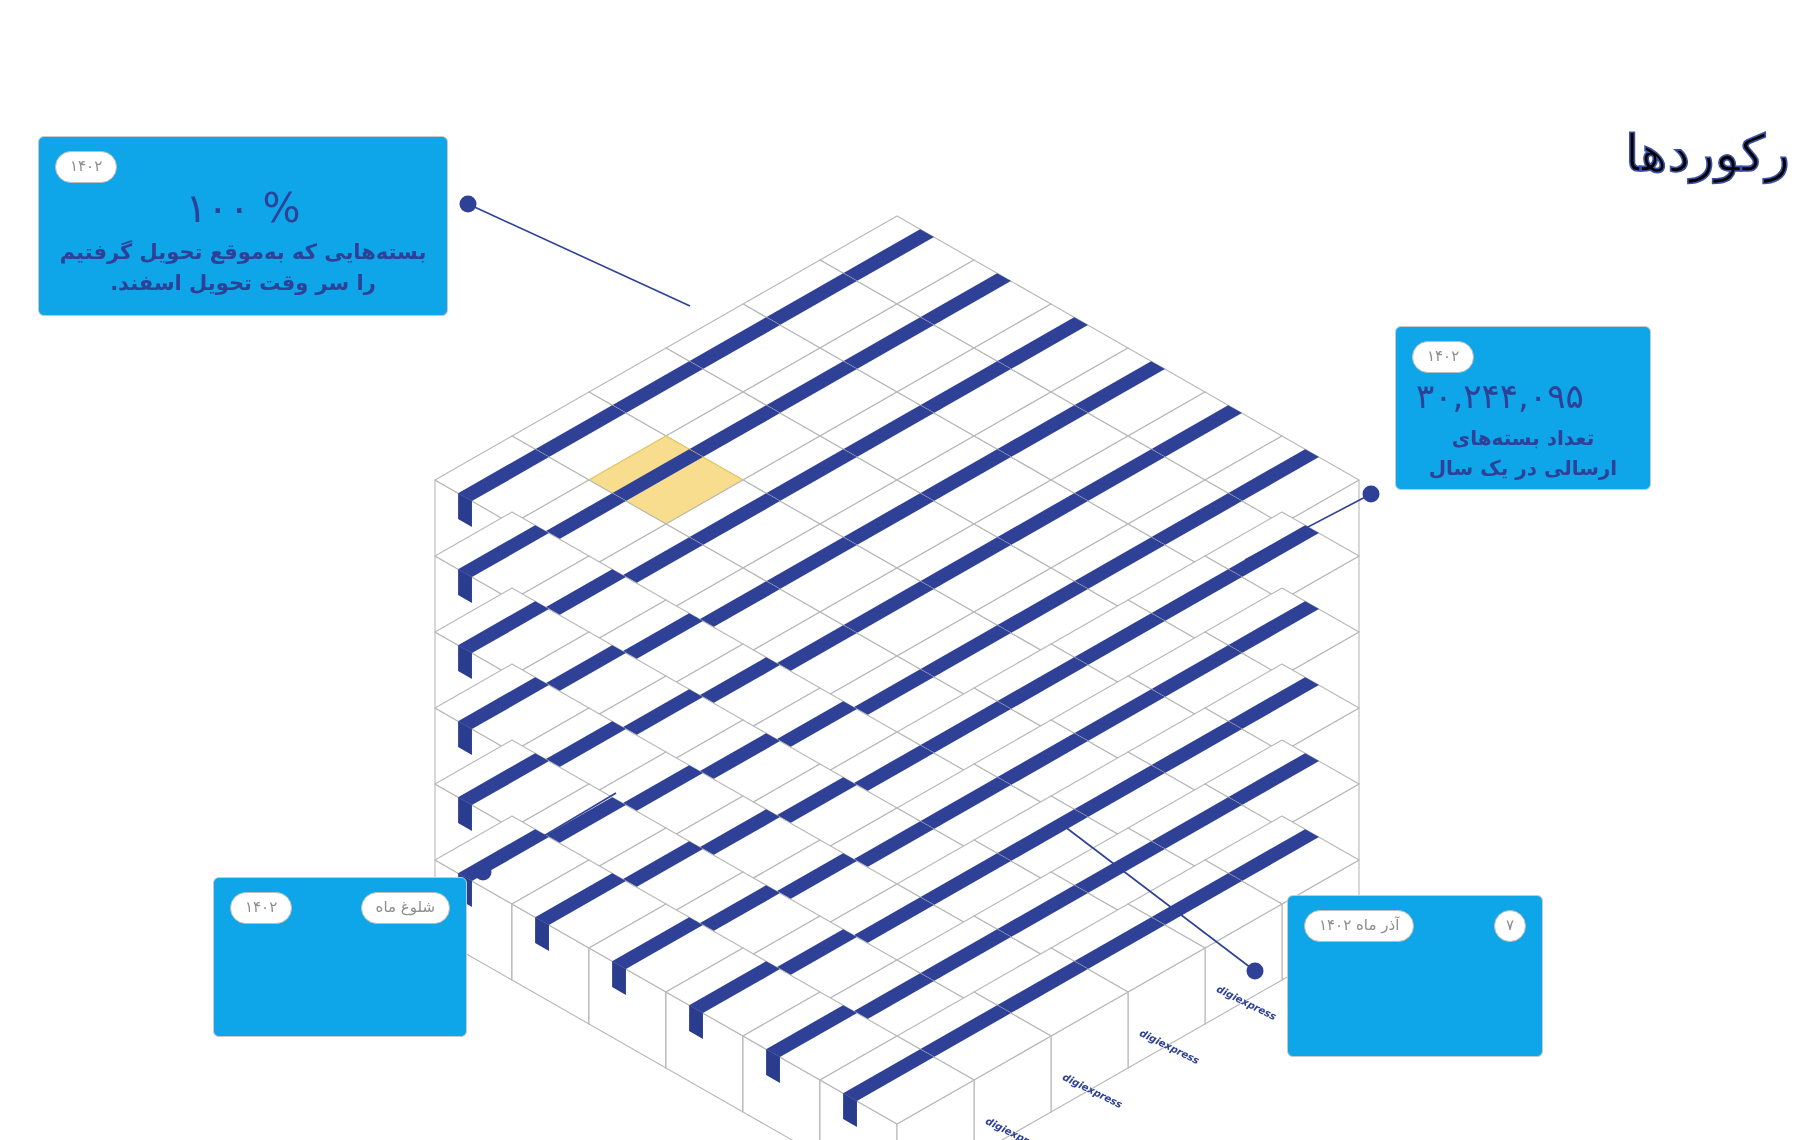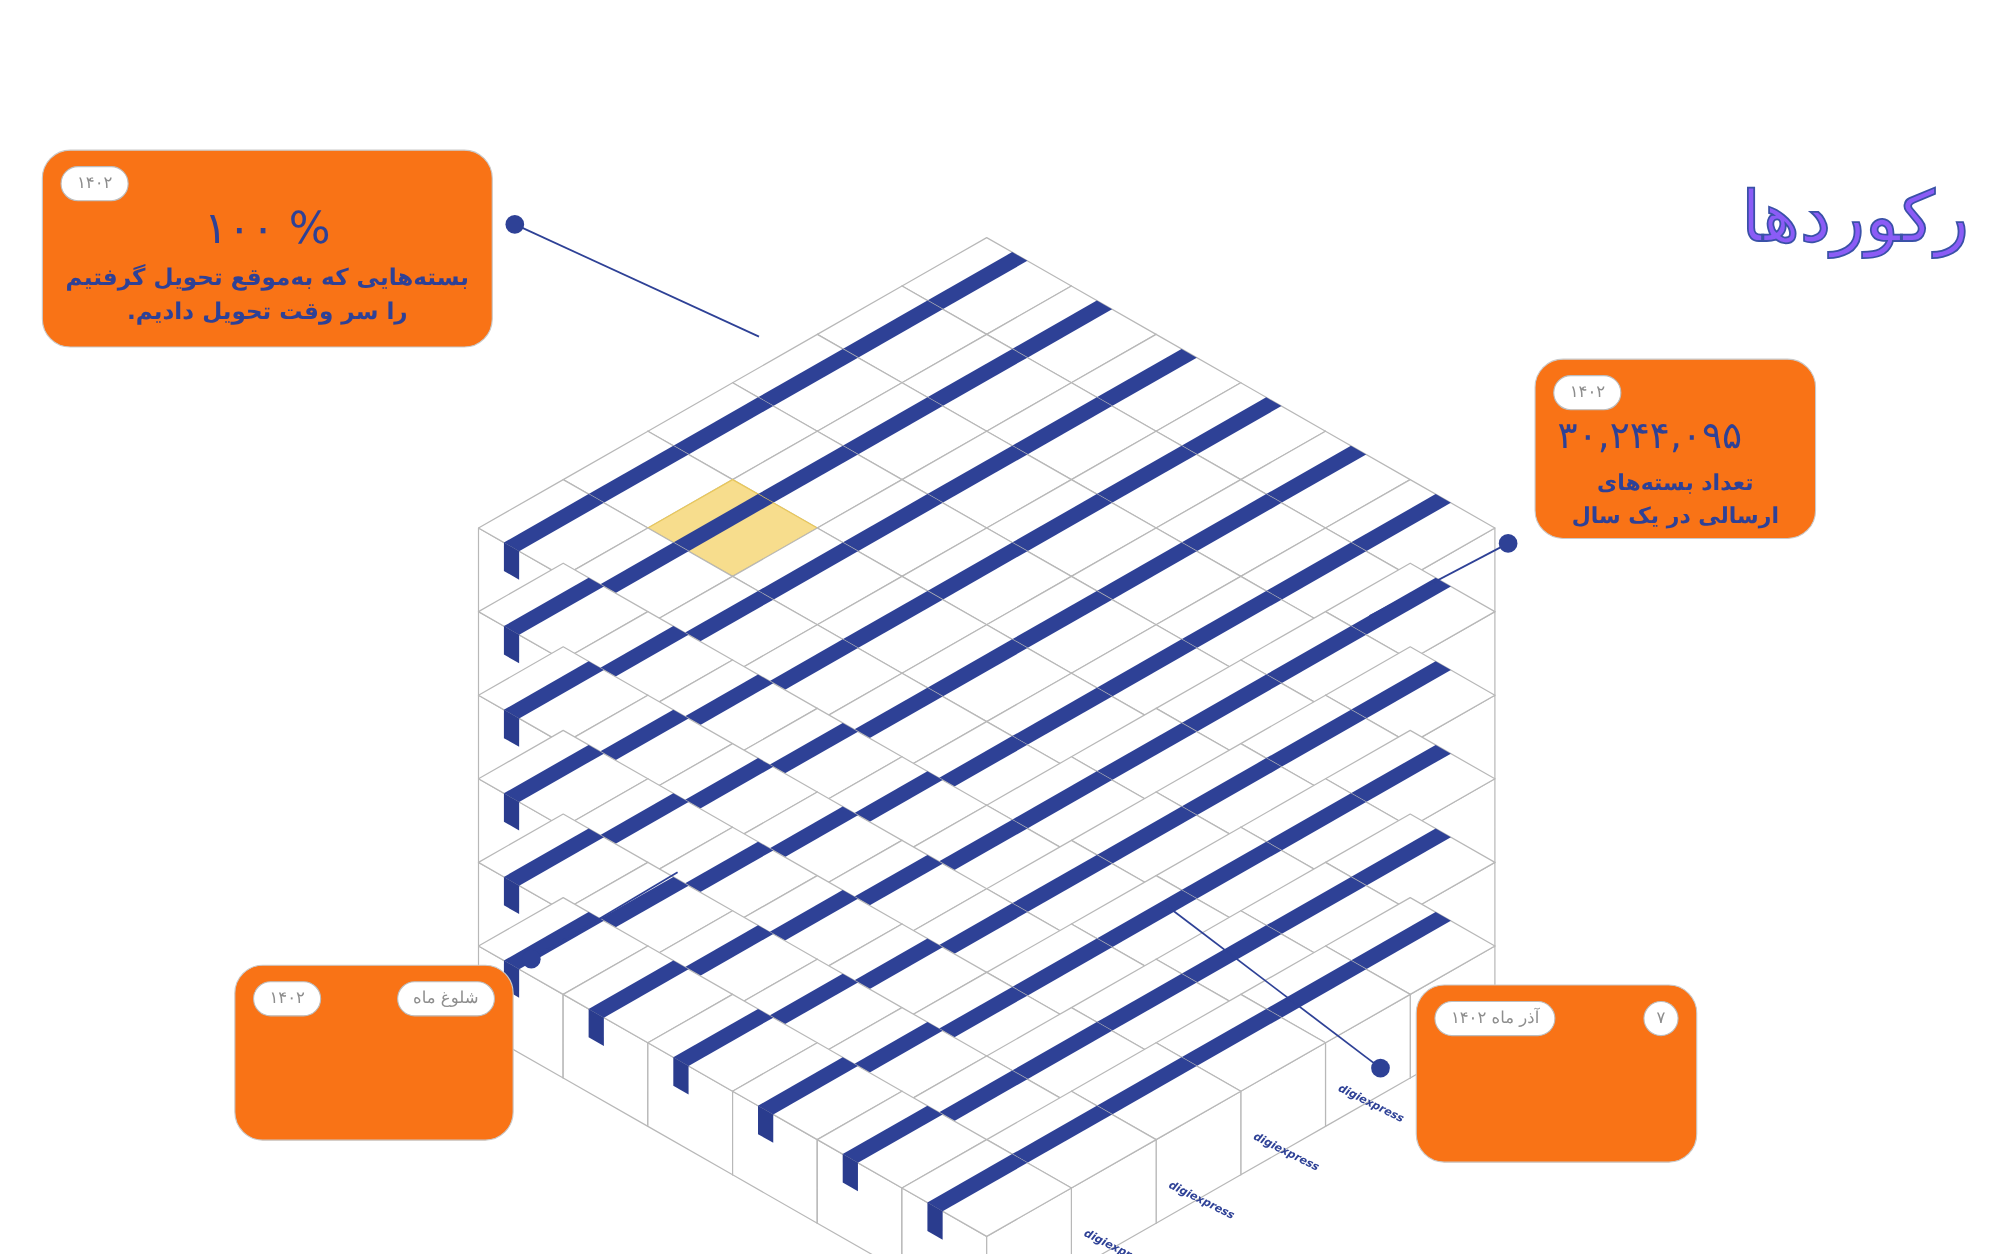--- a/index.html
+++ b/index.html
@@ -8,40 +8,39 @@
     width:1820px;height:1140px;
     background:#ffffff;
     font-family:"DejaVu Sans","Liberation Sans",sans-serif;
     overflow:hidden;position:relative;
   }
   #stage{position:absolute;inset:0;width:1820px;height:1140px;}
 
   
   .page-title{
     position:absolute;right:30px;top:128px;
-    font-size:64px;line-height:1;
+    font-size:51px;line-height:1;
     font-family:"DejaVu Sans","Liberation Sans",sans-serif;
     font-weight:300;
-    color:#8b5cf6;
+    color:#000000;
     -webkit-text-stroke:1.6px #3a51a8;
     letter-spacing:1px;
     direction:rtl;white-space:nowrap;
     text-shadow:none;
-    margin-top:38px;
   }
 
   
   #connectors{position:absolute;left:0;top:0;width:1820px;height:1140px;pointer-events:none;}
 
   
   .card{
     position:absolute;
-    background:#f97316;
+    background:#0ea5e9;
     border:1.6px solid #c9c9c9;
-    border-radius:26px;
+    border-radius:6px;
     box-sizing:border-box;
     direction:rtl;
     z-index:40;
   }
   .card .badges{
     position:absolute;top:14px;left:16px;right:16px;
     display:flex;flex-direction:row-reverse;justify-content:space-between;
     align-items:center;pointer-events:none;
   }
   .badge{
@@ -783,21 +782,21 @@
 
   <div class="page-title">رکوردها</div>
 
   <div class="card" id="card-ontime">
     <div class="badges">
       <span class="badge">۱۴۰۲</span>
       <span class="badge hidden-slot"></span>
     </div>
     <div class="body">
       <div class="big-num pct">۱۰۰ %</div>
-      <div class="card-text">بسته‌هایی که به‌موقع تحویل گرفتیم را سر وقت تحویل دادیم.</div>
+      <div class="card-text">بسته‌هایی که به‌موقع تحویل گرفتیم را سر وقت تحویل اسفند.</div>
     </div>
   </div>
 
   <div class="card" id="card-yearly">
     <div class="badges">
       <span class="badge">۱۴۰۲</span>
       <span class="badge hidden-slot"></span>
     </div>
     <div class="body">
       <div class="big-num">۳۰,۲۴۴,۰۹۵</div>

